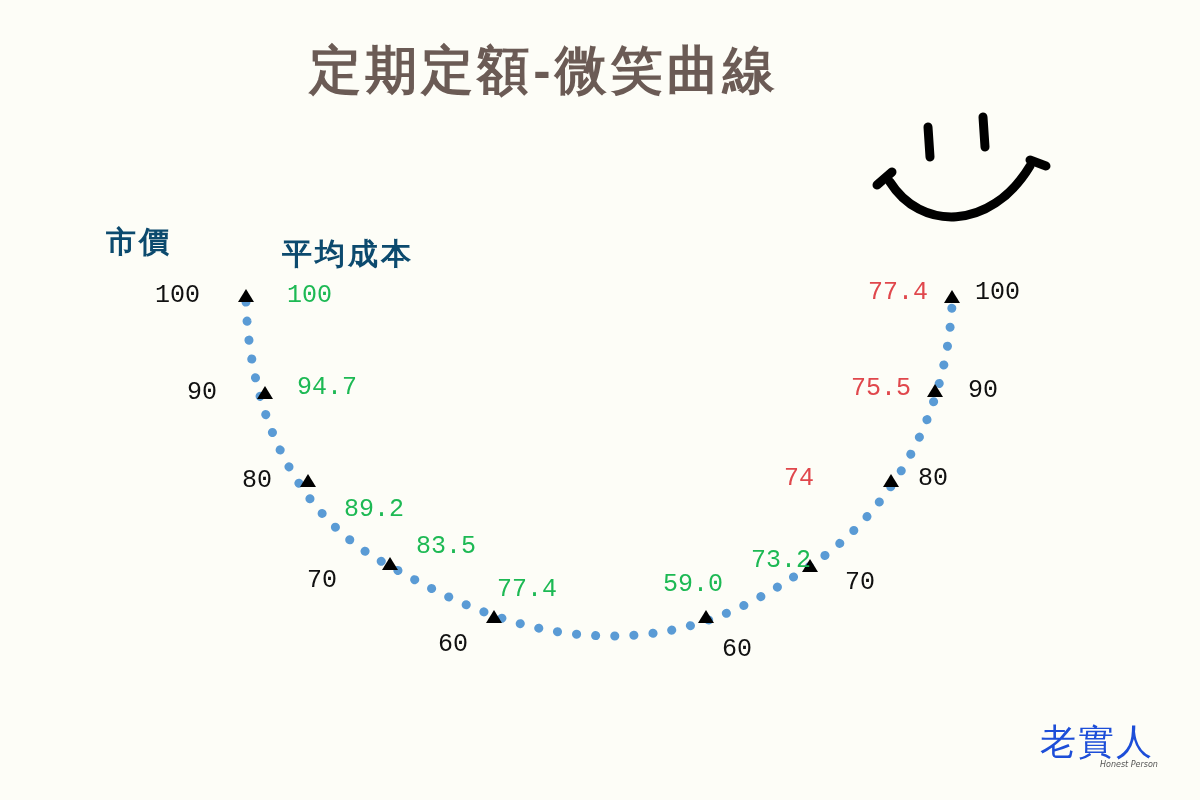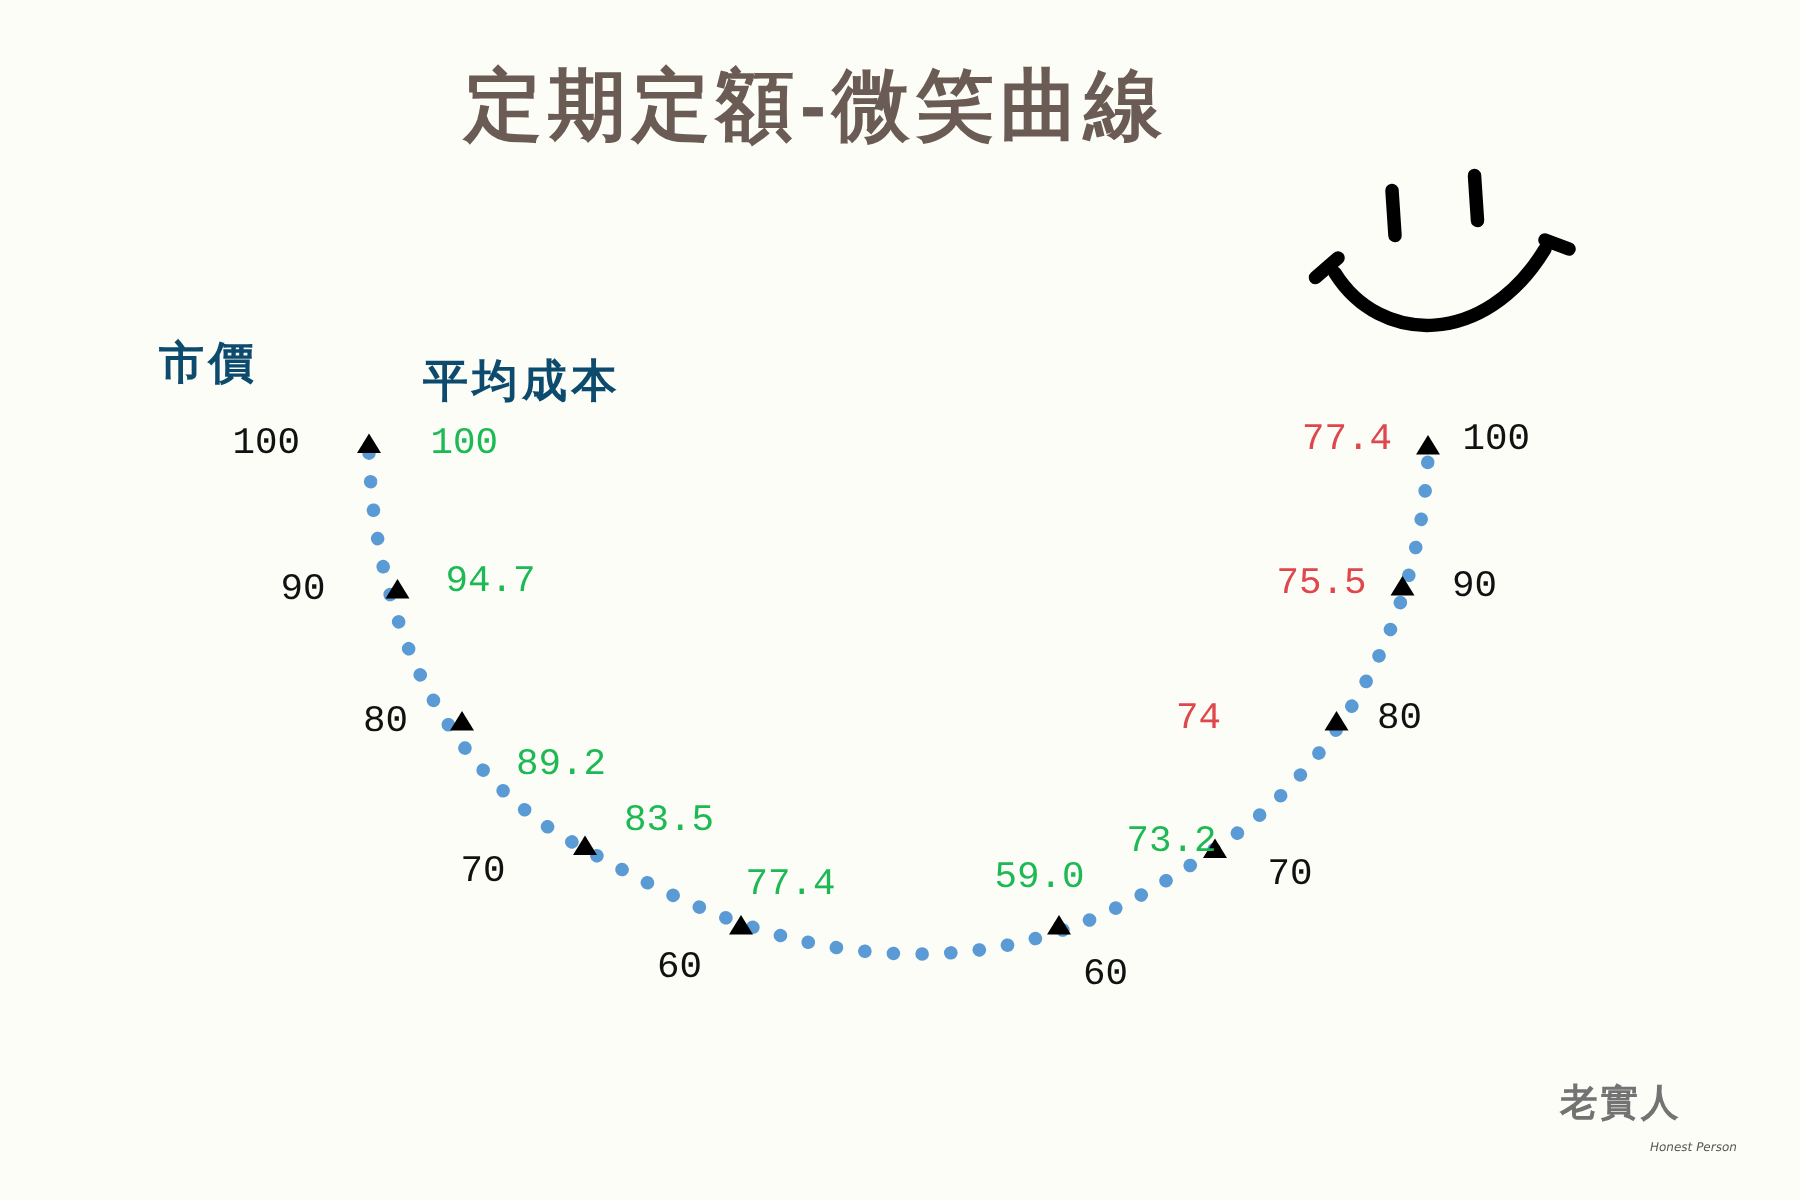--- a/index.html
+++ b/index.html
@@ -9,21 +9,21 @@
            font-family:Liberation Sans, sans-serif; font-weight:bold; font-size:52px;
            color:#6b5b55; letter-spacing:4px; }
   .hdr { position:absolute; font-family:"DejaVu Sans", sans-serif; font-weight:bold;
          font-size:30px; color:#0c4a6e; letter-spacing:3px; }
   .lbl { position:absolute; font-family:Liberation Mono, monospace; font-size:25px; line-height:25px; }
   .price { color:#111; }
   .cost-green { color:#1db954; }
   .cost-red { color:#e0474c; }
   svg.curve { position:absolute; left:0; top:0; }
   .brand { position:absolute; left:1040px; top:718px; font-family:"DejaVu Serif", serif;
-           font-weight:bold; font-size:25px; color:#737373; letter-spacing:2px; }
+           font-weight:normal; font-size:36px; color:#1d4ed8; letter-spacing:2px; }
   .brand-sub { position:absolute; left:1100px; top:760px; font-family:"DejaVu Sans", sans-serif;
                font-style:italic; font-size:8px; color:#555; }
 </style>
 </head>
 <body>
 
 <div class="title">定期定額-微笑曲線</div>
 
 <div class="hdr" style="left:106px; top:222px;">市價</div>
 <div class="hdr" style="left:282px; top:222px;margin-top:12px;">平均成本</div>

